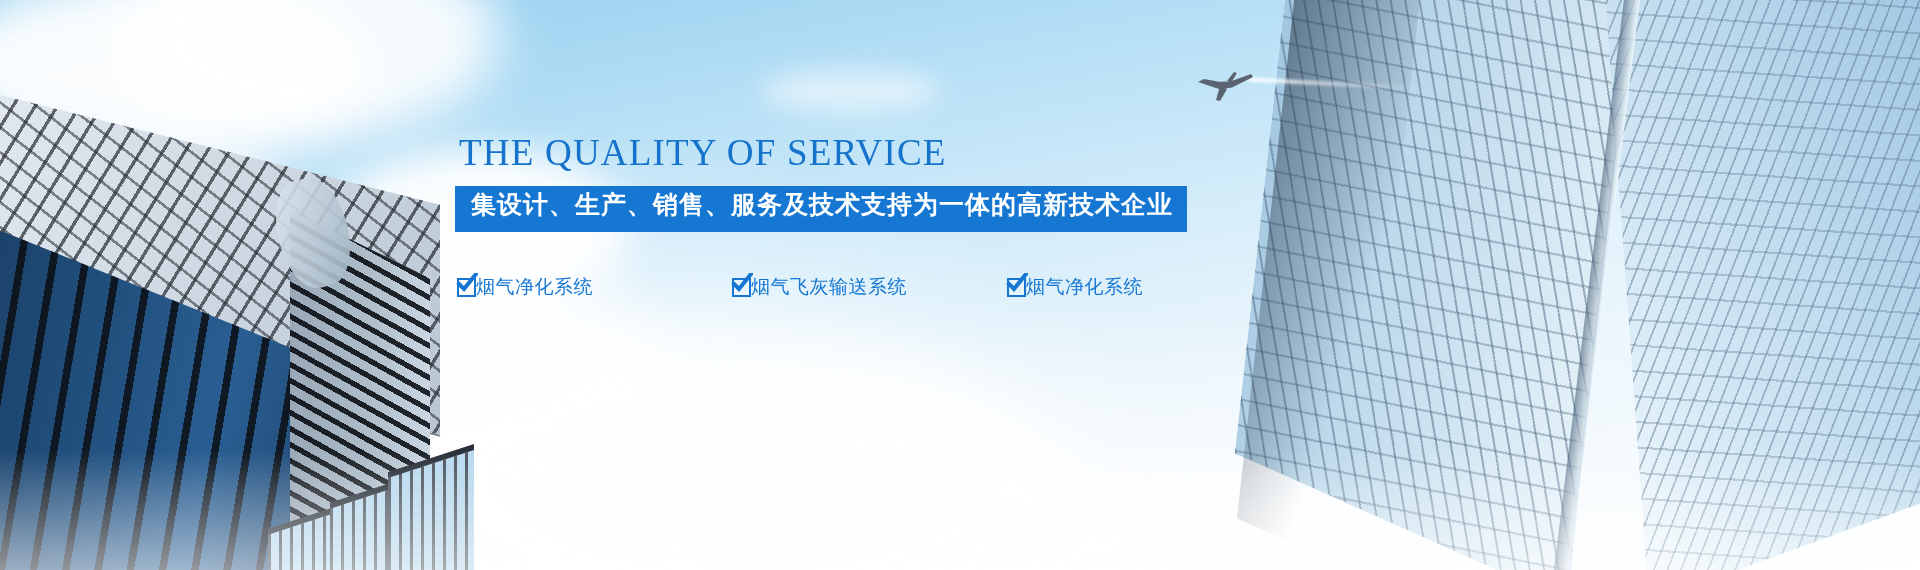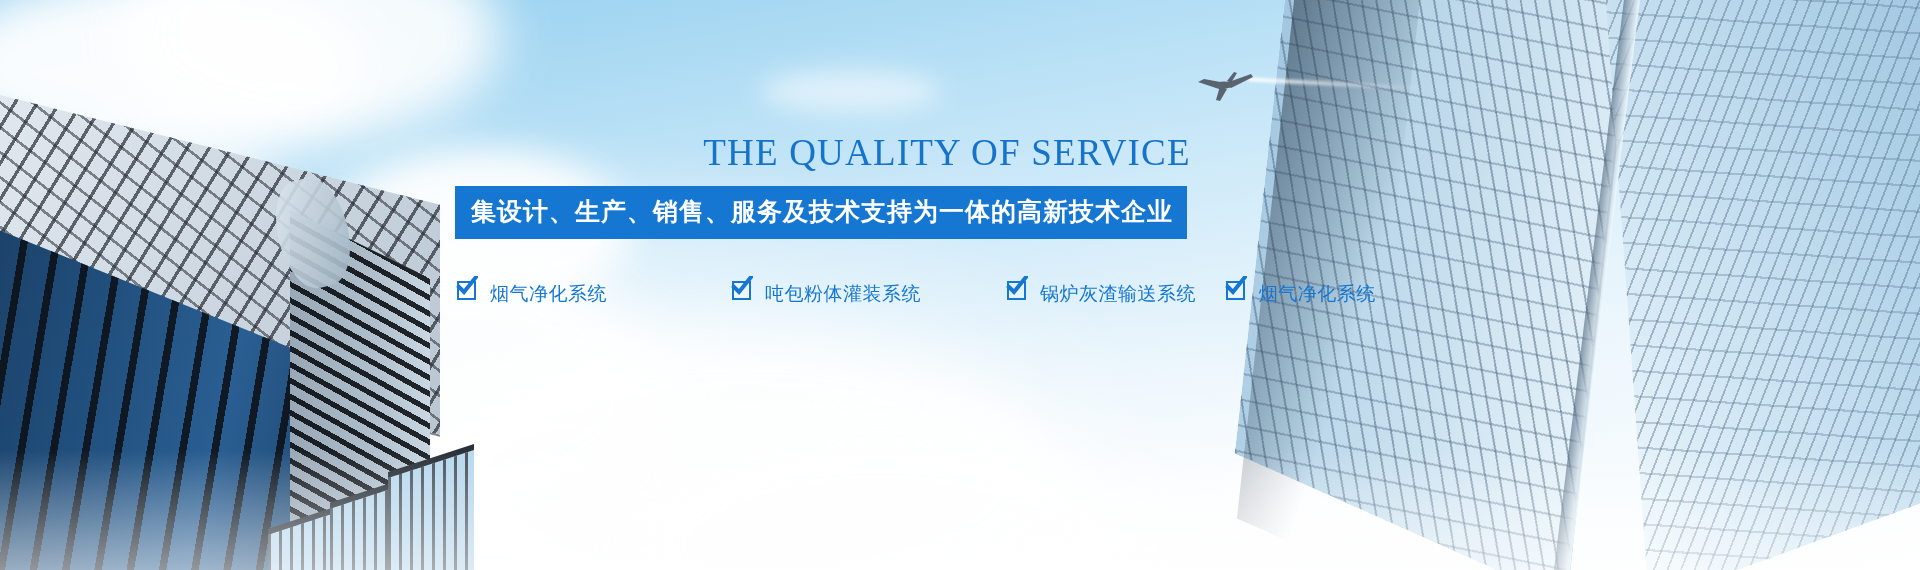--- a/index.html
+++ b/index.html
@@ -196,45 +196,44 @@
     width: 980px;
   }
   .headline {
     font-family: "Liberation Serif", "DejaVu Serif", serif;
     font-size: 37px;
     letter-spacing: 1.2px;
     color: #1573cc;
     line-height: 1;
     padding-left: 4px;
     white-space: nowrap;
-    text-align: center;
   }
   .subbar {
     margin-top: 15px;
     display: inline-block;
     background: #1577d2;
     color: #ffffff;
     font-size: 25px;
     font-weight: 700;
     letter-spacing: 1px;
-    padding: 9px 14px 11px 16px;
+    padding: 2px 14px 11px 16px;
     white-space: nowrap;
   }
 
   
   .features {
     margin-top: 34px;
     display: grid;
     grid-template-columns: 275px 275px;
     grid-auto-rows: 42px;
     grid-auto-flow: column;
     align-items: center;
     padding-left: 2px;
   }
-  .feature { display: flex; align-items: flex-start; gap: 14px; }
+  .feature { display: flex; align-items: center; }
   .cb { position: relative; width: 19px; height: 19px; flex: 0 0 19px; }
   .cb-box {
     position: absolute;
     left: 0; top: 0;
     width: 15px; height: 15px;
     border: 2px solid #1577d2;
     background: rgba(255,255,255,0.25);
   }
   .cb-tick { position: absolute; left: -1px; top: -5px; }
   .feature-label {
@@ -329,33 +328,24 @@
         <span class="feature-label">烟气净化系统</span>
       </div>
 
       <div class="feature">
         <span class="cb">
           <span class="cb-box"></span>
           <svg class="cb-tick" width="22" height="22" viewBox="0 0 22 22">
             <path d="M3 11 L8 16 L20 1" fill="none" stroke="#1577d2" stroke-width="4" stroke-linecap="square" stroke-linejoin="miter"></path>
           </svg>
         </span>
-        <span class="feature-label">吨包粉体灌装系统</span>
+        <span class="feature-label">烟气飞灰输送系统</span>
       </div>
 
 
-      <div class="feature">
-        <span class="cb">
-          <span class="cb-box"></span>
-          <svg class="cb-tick" width="22" height="22" viewBox="0 0 22 22">
-            <path d="M3 11 L8 16 L20 1" fill="none" stroke="#1577d2" stroke-width="4" stroke-linecap="square" stroke-linejoin="miter"></path>
-          </svg>
-        </span>
-        <span class="feature-label">锅炉灰渣输送系统</span>
-      </div>
 
       <div class="feature">
         <span class="cb">
           <span class="cb-box"></span>
           <svg class="cb-tick" width="22" height="22" viewBox="0 0 22 22">
             <path d="M3 11 L8 16 L20 1" fill="none" stroke="#1577d2" stroke-width="4" stroke-linecap="square" stroke-linejoin="miter"></path>
           </svg>
         </span>
         <span class="feature-label">烟气净化系统</span>
       </div>

